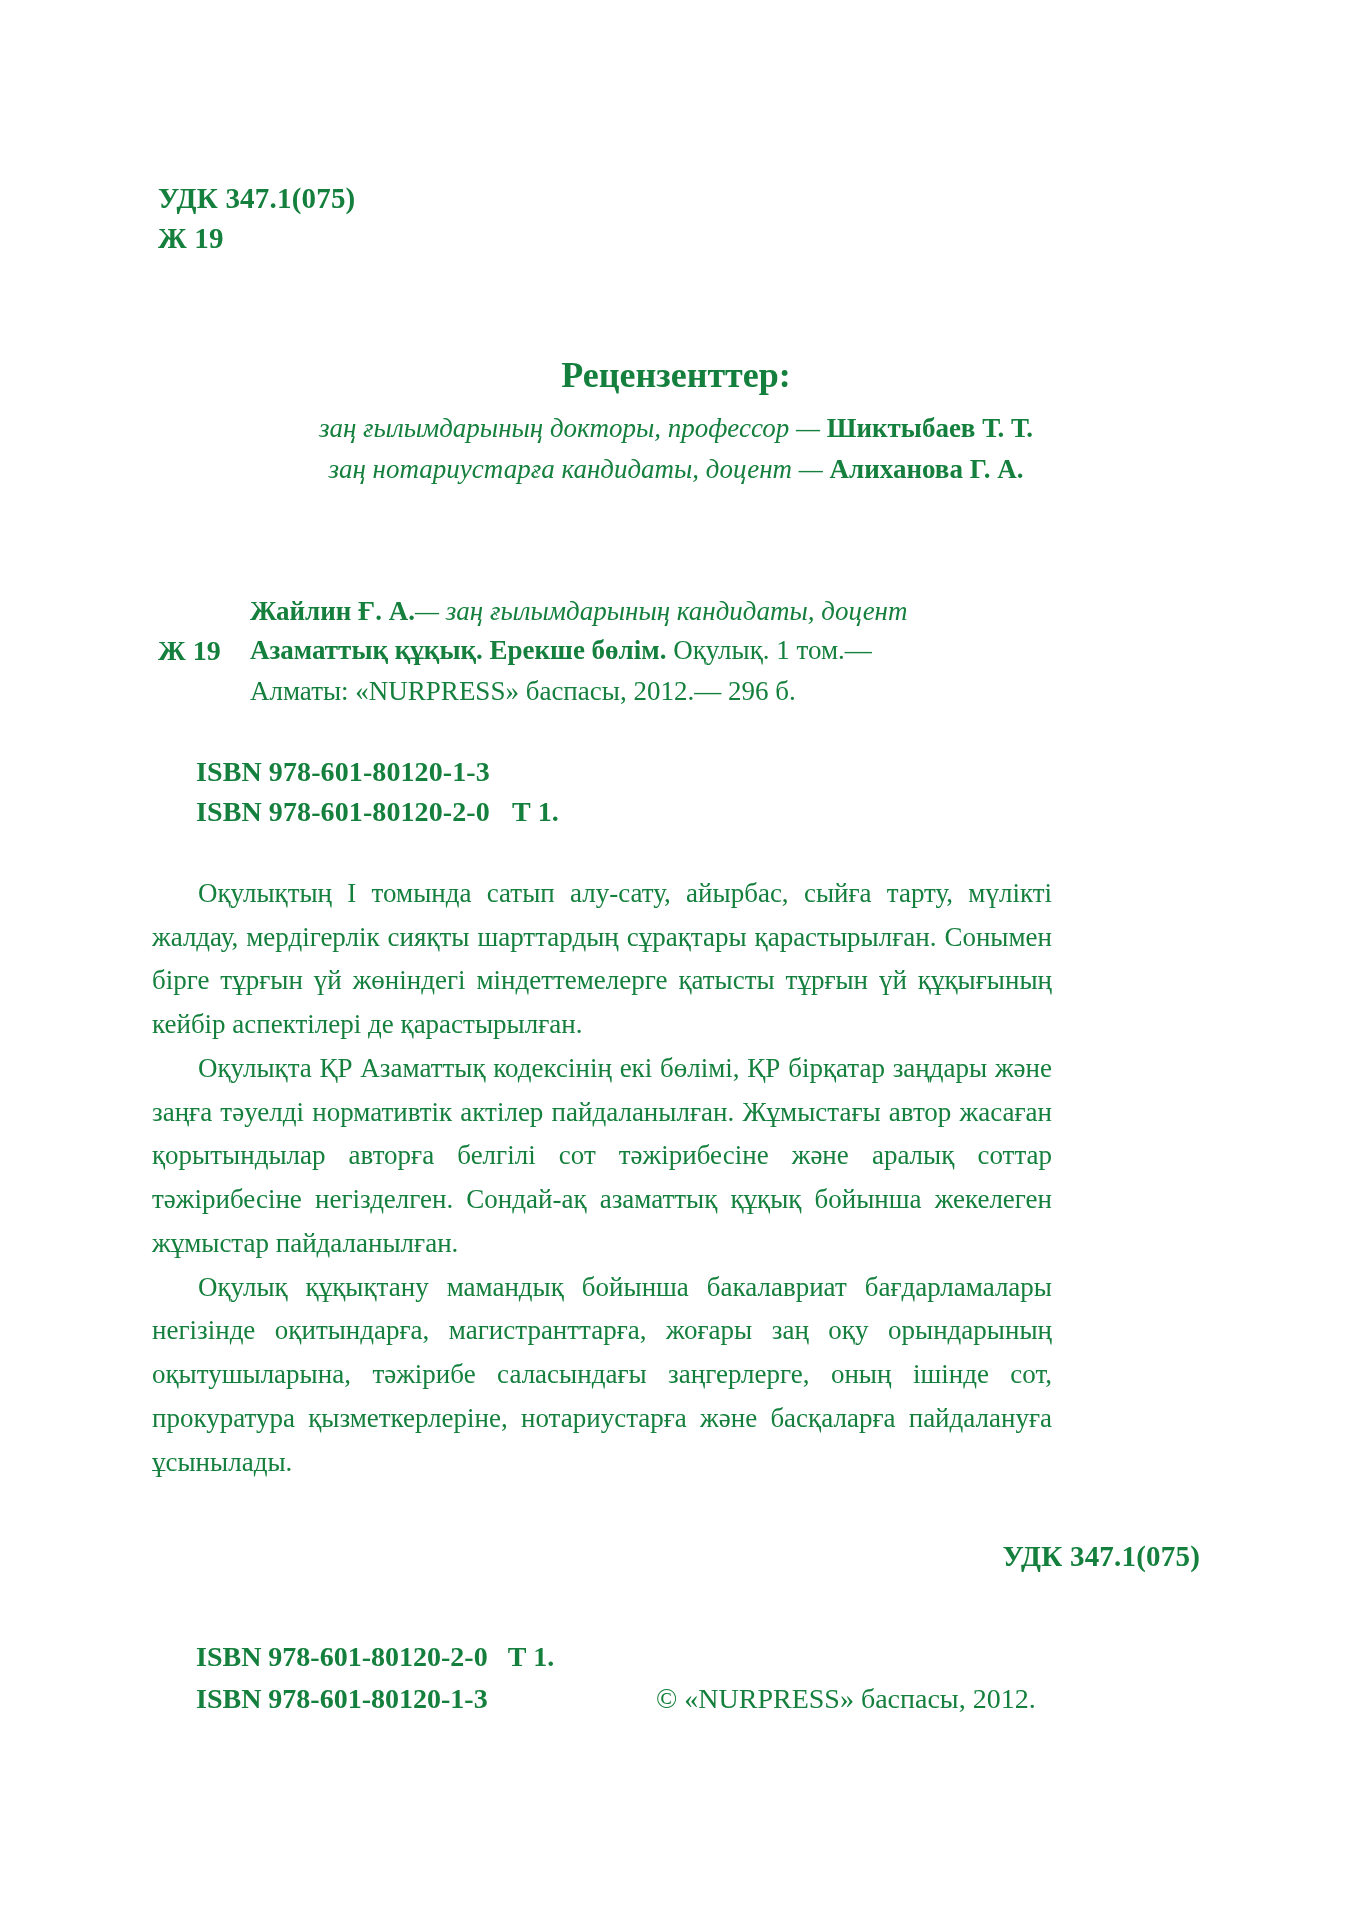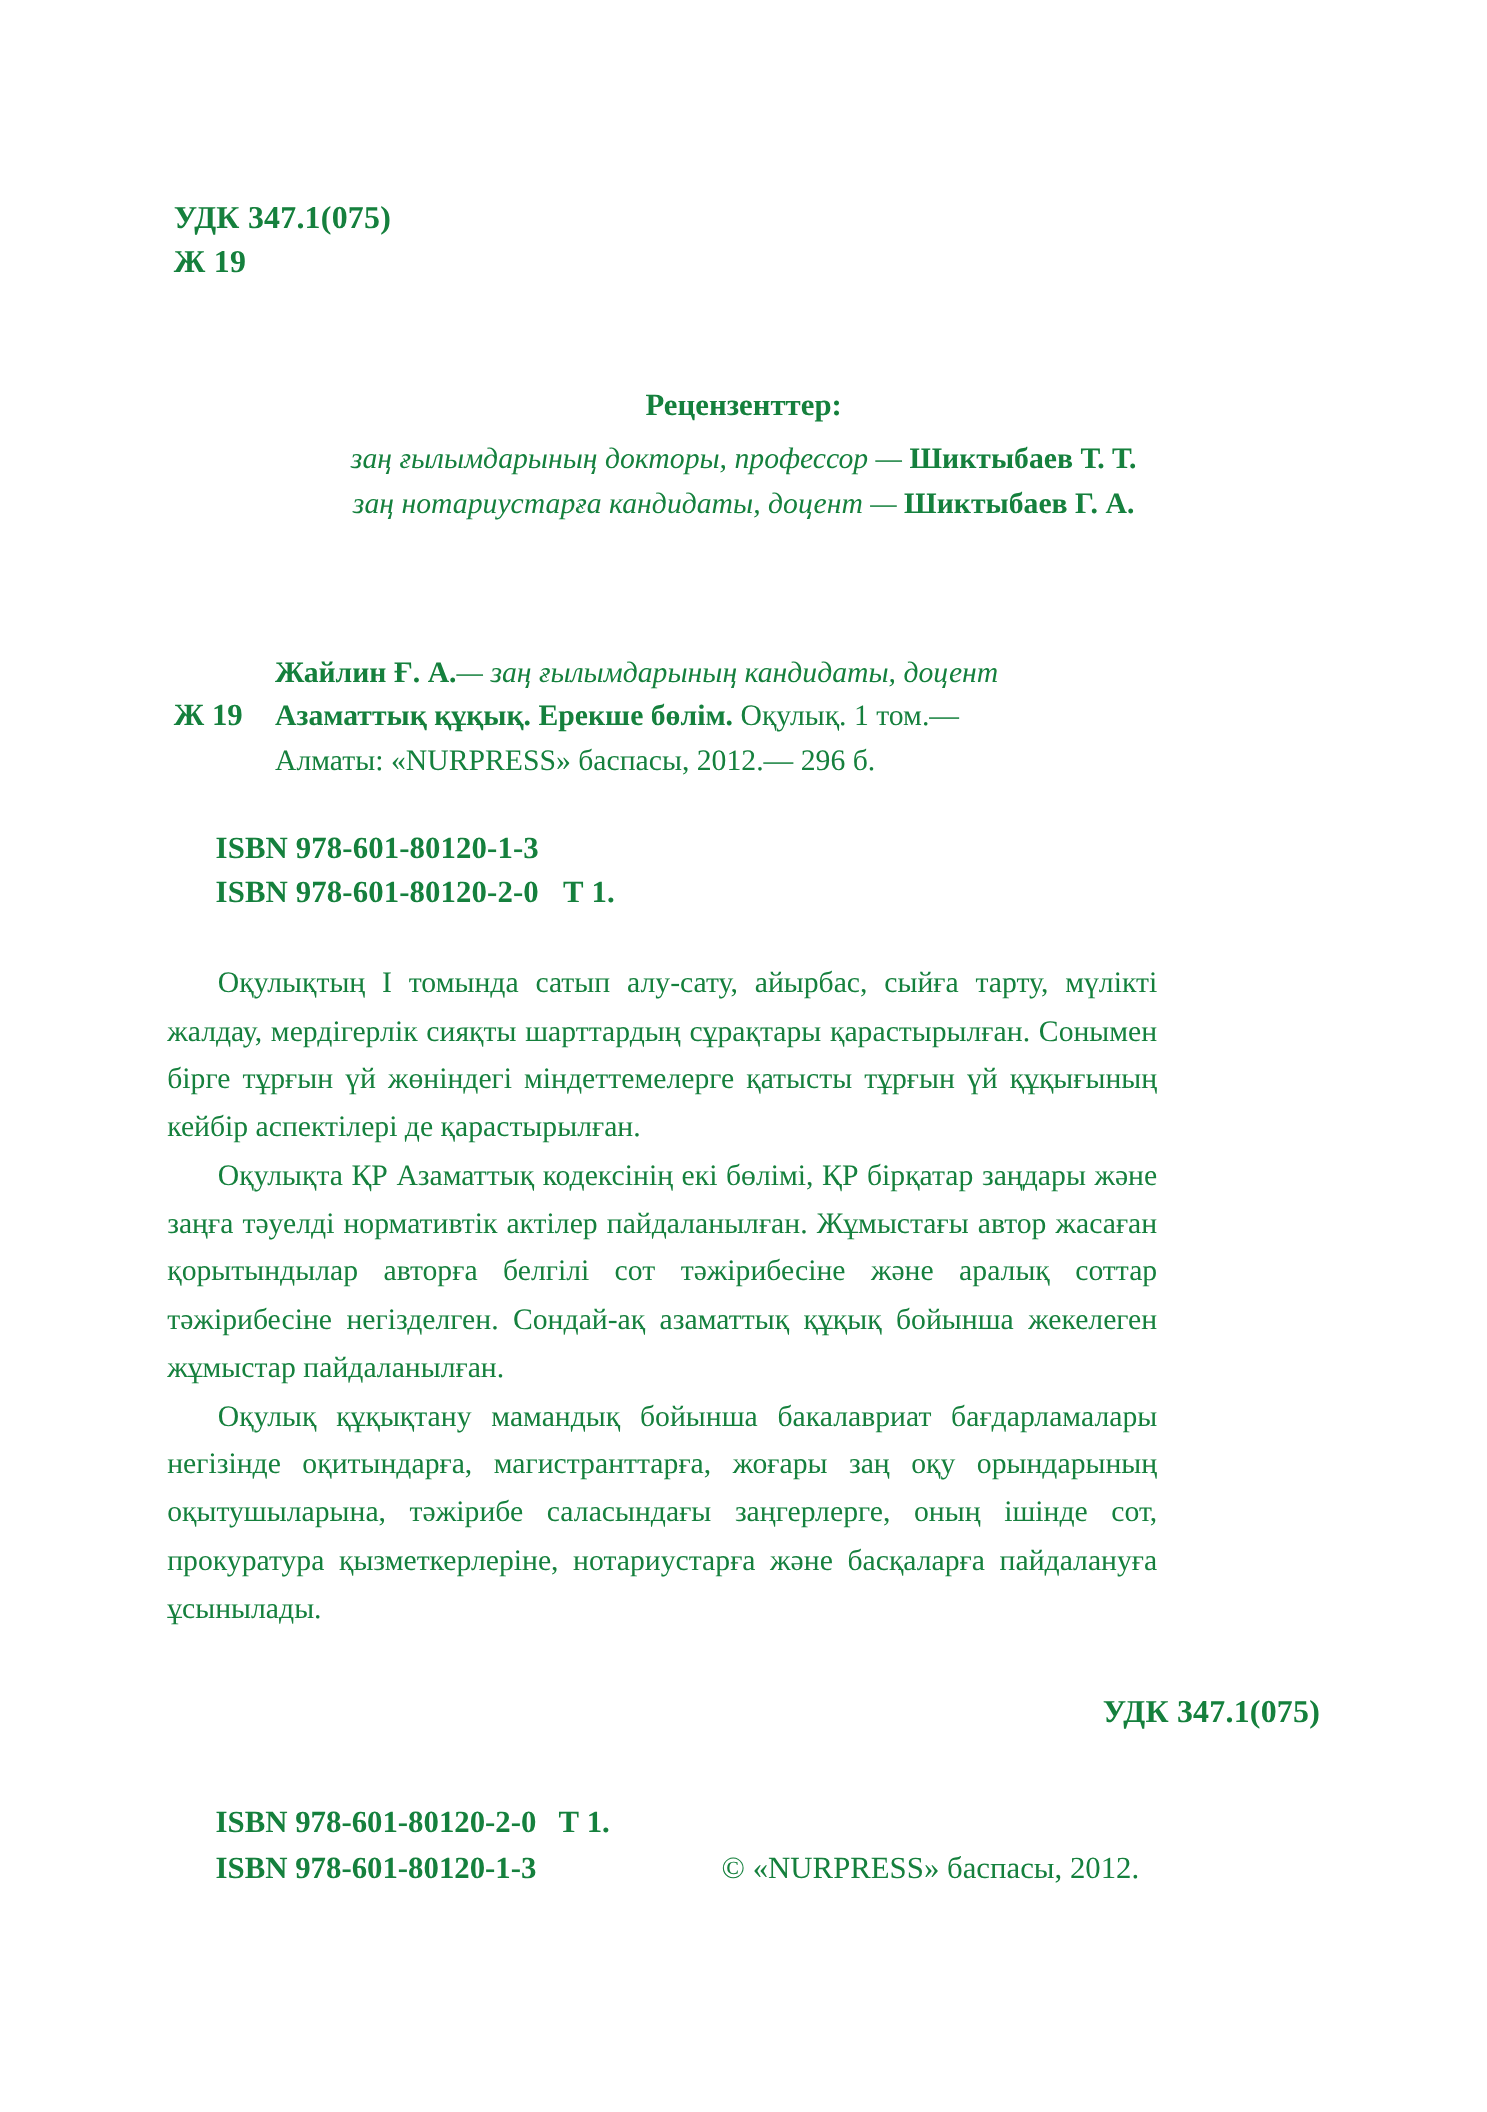--- a/index.html
+++ b/index.html
@@ -40,21 +40,21 @@
     position: absolute;
     left: 0;
     right: 0;
     top: 348px;
     text-align: center;
     font-size: 28px;
     line-height: 1.5;
   }
   .reviewers .rev-title {
     font-weight: bold;
-    font-size: 28px;
+    font-size: 36px;
     margin-bottom: 6px;
   }
   .reviewers .rev-line {
     font-style: italic;
     font-size: 27px;
     white-space: nowrap;
   }
   .reviewers .rev-line .name {
     font-style: normal;
     font-weight: bold;
@@ -157,21 +157,21 @@
 <div class="page">
 
   <div class="udc-block">
     <div>УДК 347.1(075)</div>
     <div>Ж 19</div>
   </div>
 
   <div class="reviewers">
     <div class="rev-title">Рецензенттер:</div>
     <div class="rev-line"><span>заң ғылымдарының докторы, профессор — </span><span class="name">Шиктыбаев Т. Т.</span></div>
-    <div class="rev-line"><span>заң нотариустарға кандидаты, доцент — </span><span class="name">Шиктыбаев Г. А.</span></div>
+    <div class="rev-line"><span>заң нотариустарға кандидаты, доцент — </span><span class="name">Алиханова Г. А.</span></div>
   </div>
 
   <div class="biblio">
     <div class="bib-line indent"><span class="b">Жайлин Ғ. А.</span><span class="i">— </span><span class="i">заң ғылымдарының кандидаты, доцент</span></div>
     <div class="bib-row">
       <div class="bib-sigla">Ж 19</div>
       <div class="bib-body"><span class="b">Азаматтық құқық. Ерекше бөлім.</span><span> Оқулық. 1 том.—</span></div>
     </div>
     <div class="bib-line indent">Алматы: «NURPRESS» баспасы, 2012.— 296 б.</div>
   </div>

